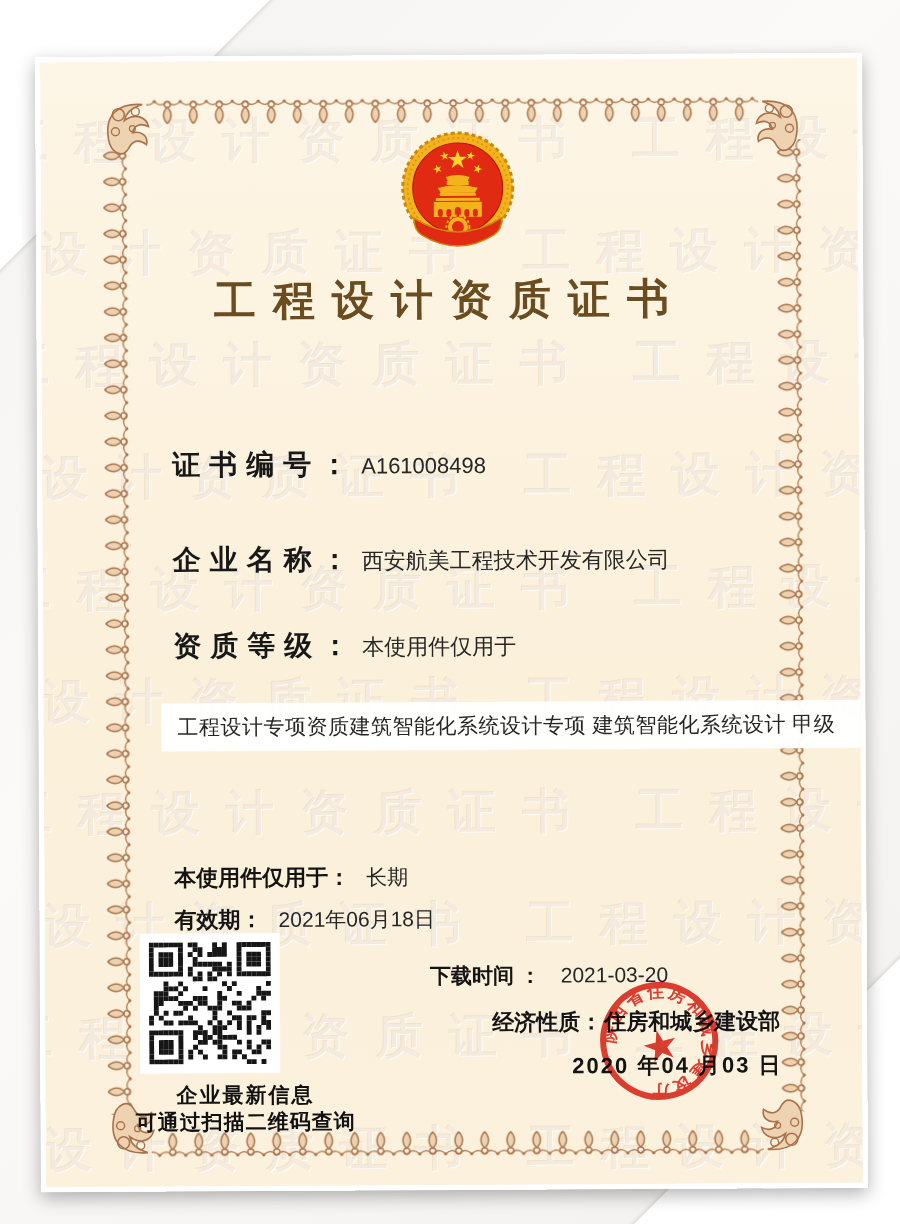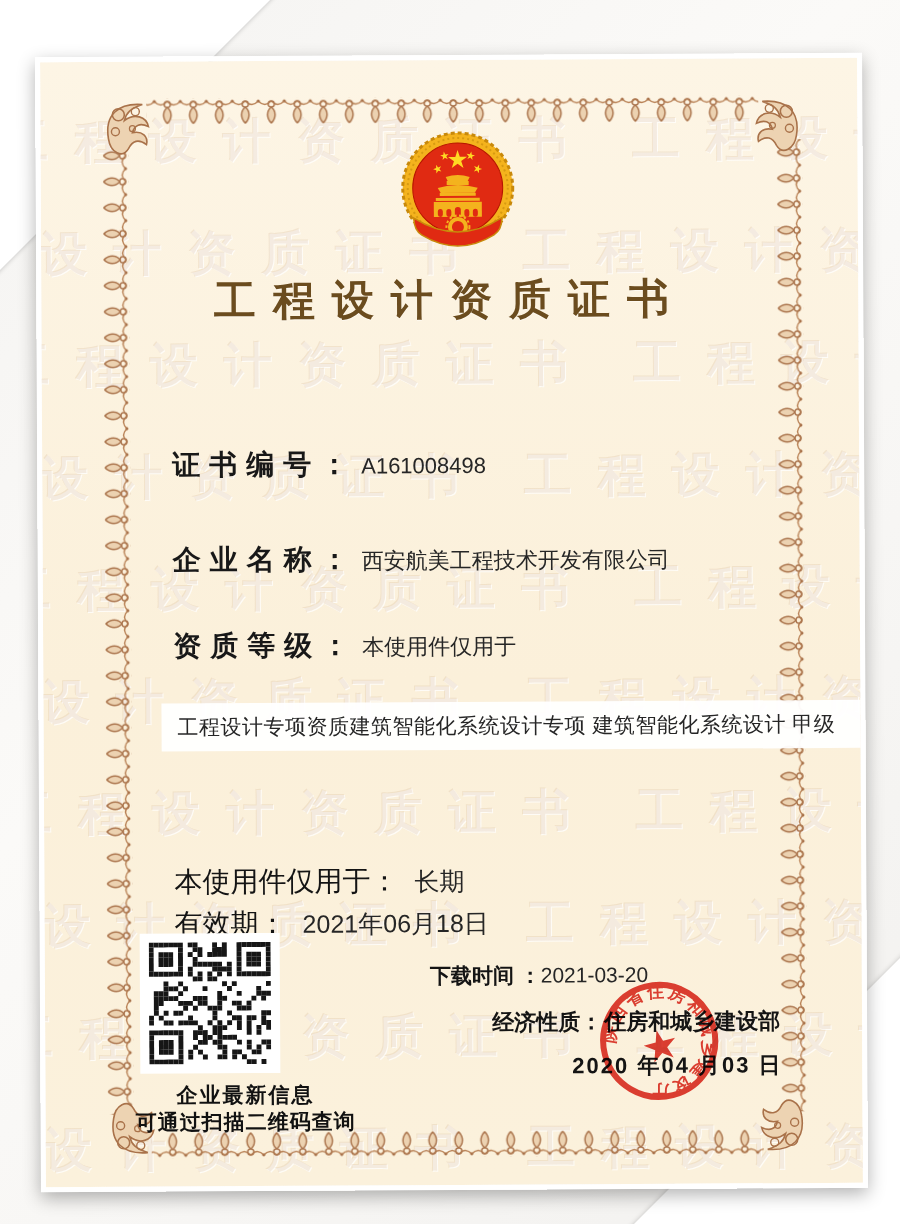--- a/index.html
+++ b/index.html
@@ -41,29 +41,29 @@
   .f1{top:385px;} .f2{top:480px;} .f3{top:566px;}
   .flabel{font-weight:bold;font-size:28px;letter-spacing:9px;color:#181818;}
   .fvalue{font-size:22px;color:#262626;margin-left:4px;}
   .band{
     top:642px;left:118px;right:-6px;height:48px;background:rgba(255,255,255,.95);
     display:flex;align-items:center;padding-left:12px;overflow:hidden;
   }
   .band .fvalue{font-size:21px;letter-spacing:0.5px;}
   .urow{position:absolute;left:130px;white-space:nowrap;}
   .u1{top:802px;} .u2{top:844px;}
-  .ulabel{font-weight:normal;font-size:28px;color:#141414;}
-  .uvalue{font-size:25px;color:#262626;margin-left:16px;}
+  .ulabel{font-weight:bold;font-size:22px;color:#141414;}
+  .uvalue{font-size:21px;color:#262626;margin-left:16px;}
   .qr-box{
     position:absolute;left:95px;top:872px;width:140px;height:140px;
     background:#ffffff;display:flex;align-items:center;justify-content:center;
   }
   .brow{position:absolute;white-space:nowrap;font-weight:bold;color:#141414;}
   .dl{left:385px;top:902px;font-size:21px;font-weight:bold;}
-  .dl .uvalue{font-weight:normal;margin-left:0;font-size:21px;}
+  .dl .uvalue{font-weight:normal;margin-left:20px;font-size:21px;}
   .issuer{left:447px;top:948px;font-size:22px;}
   .issuer .uvalue{font-weight:bold;margin-left:2px;font-size:22px;color:#141414;text-align:center;}
   .idate{left:527px;top:992px;font-size:22px;font-weight:bold;letter-spacing:2px;}
   .seal{position:absolute;left:552px;top:920px;mix-blend-mode:multiply;}
   .cap{position:absolute;left:55px;width:290px;text-align:center;font-weight:bold;color:#111;}
   .cap1{top:1020px;font-size:21px;letter-spacing:2px;}
   .cap2{top:1047px;font-size:21px;letter-spacing:1px;}
 </style>
 </head>
 <body>

